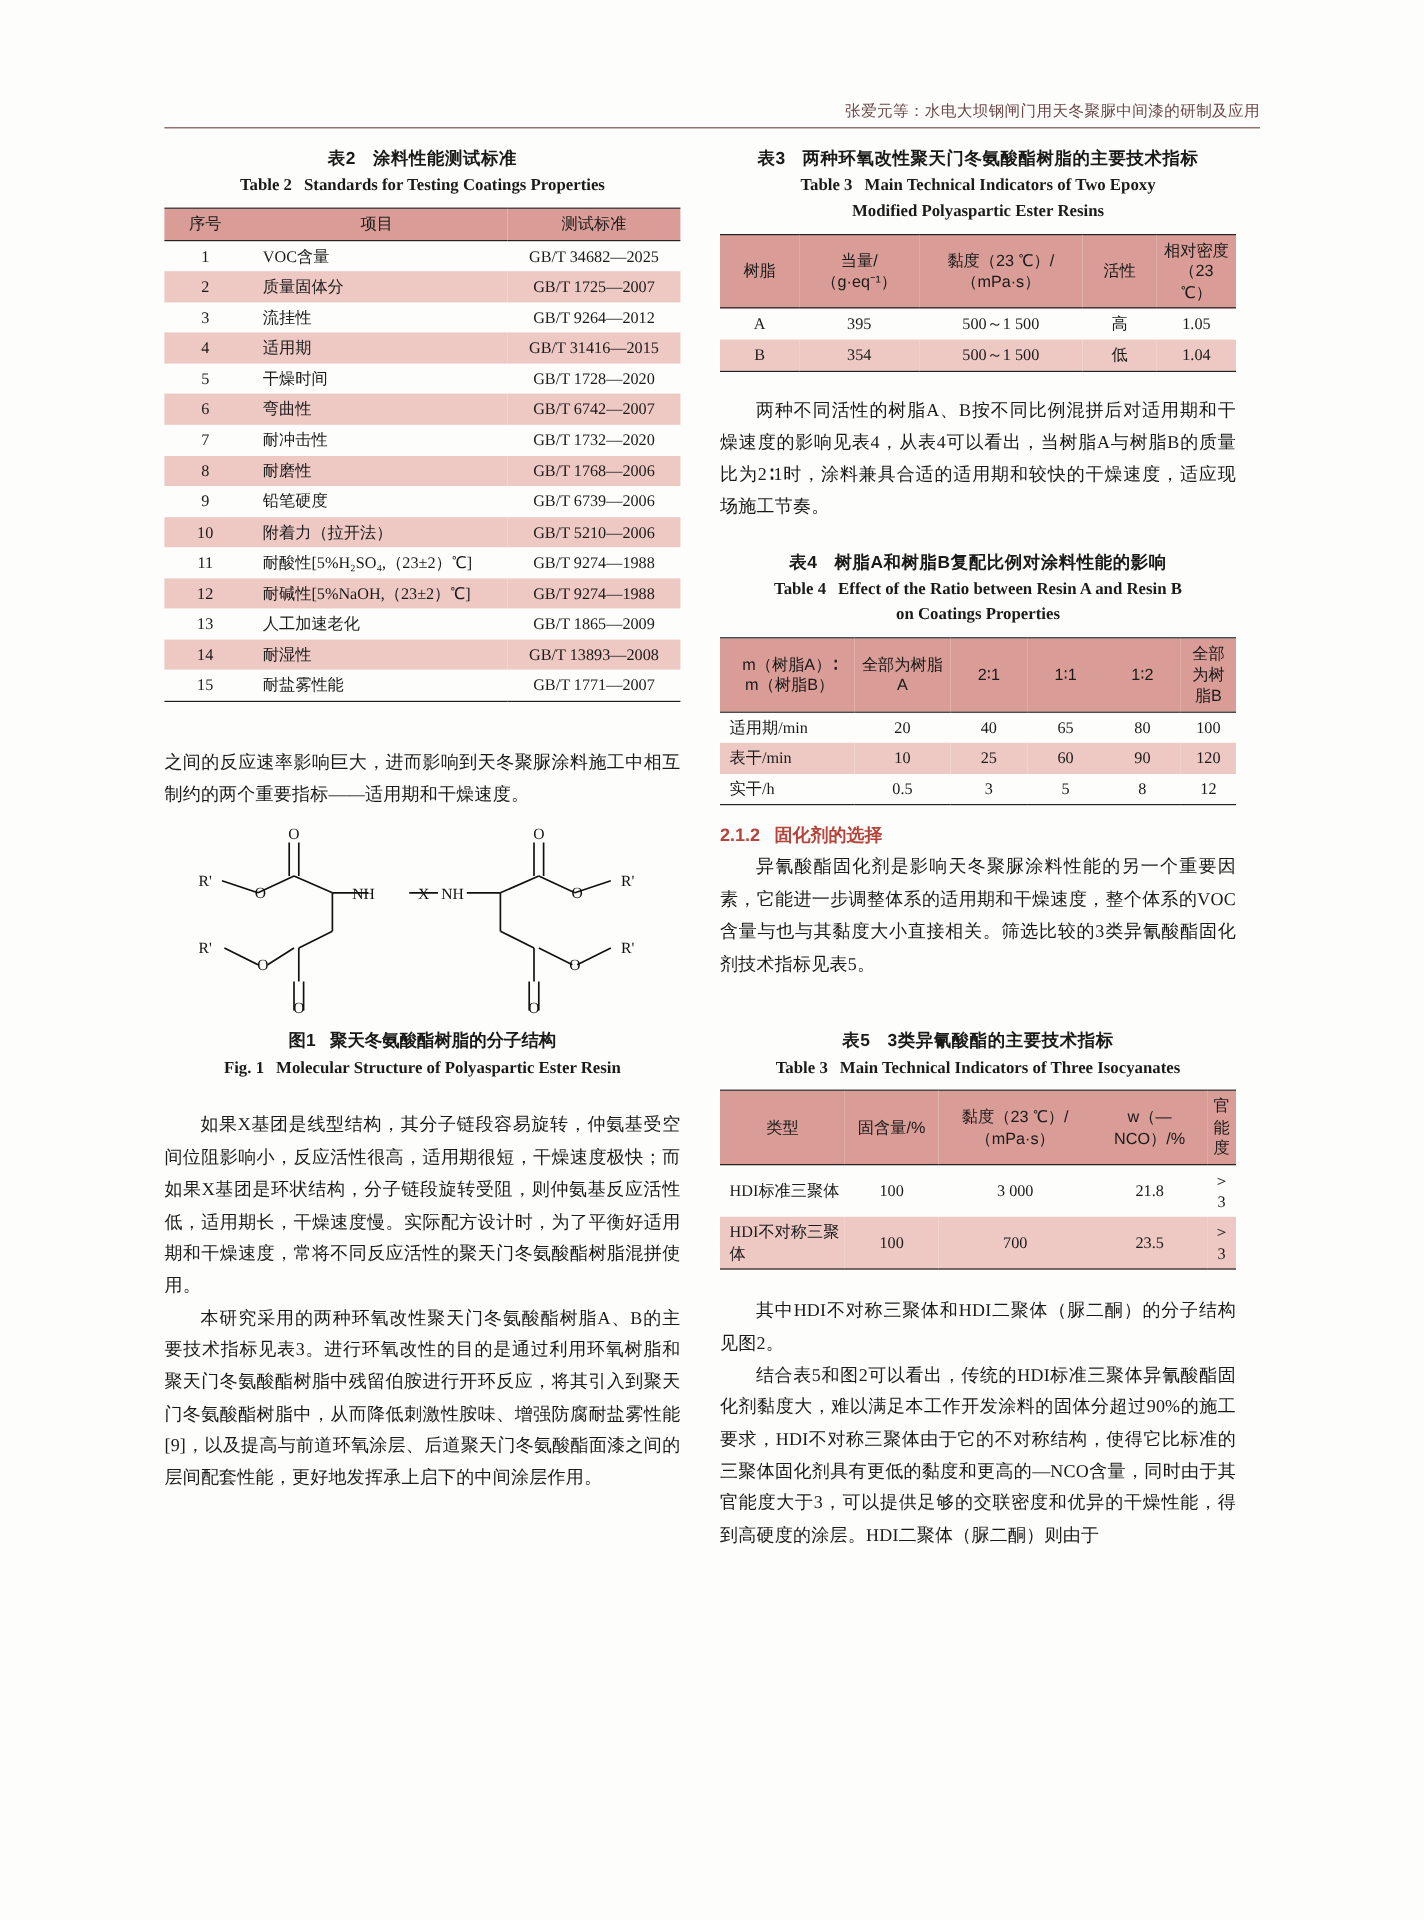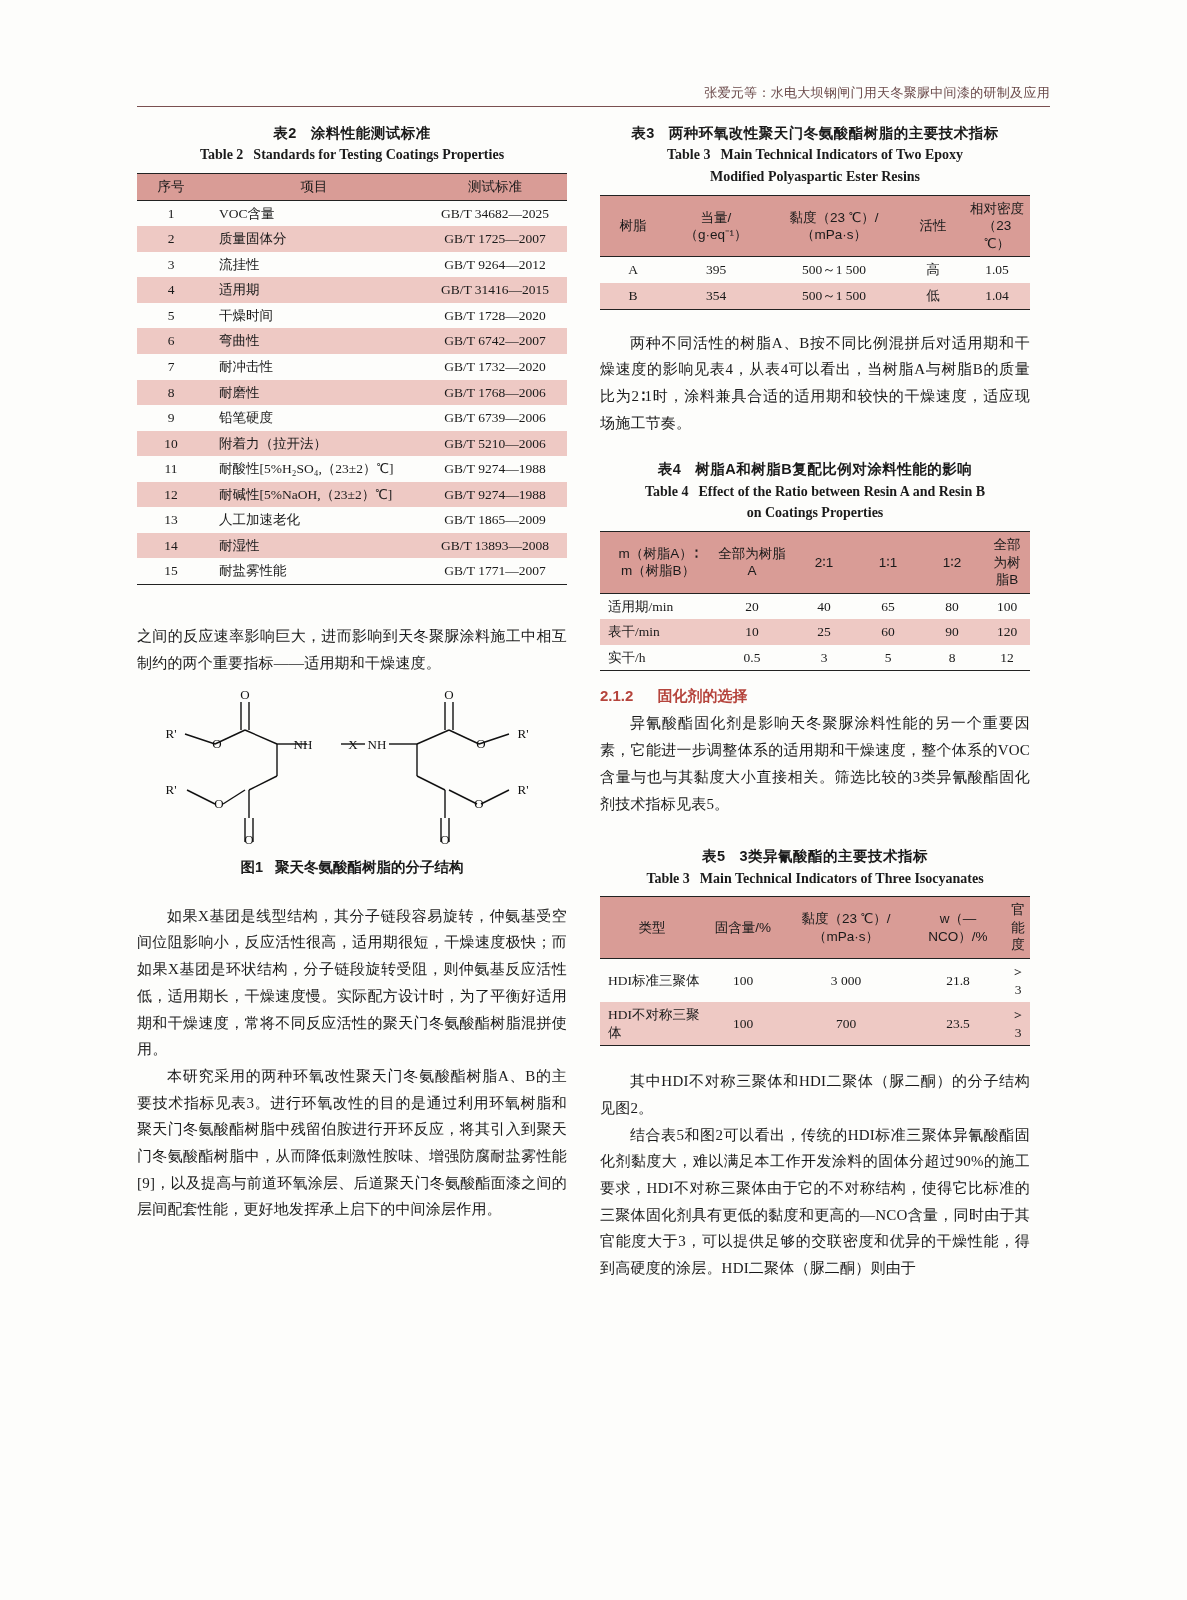--- a/index.html
+++ b/index.html
@@ -95,21 +95,21 @@
   }
   p.body.noind { text-indent: 0; }
 
   .sec-head {
     font-family: "Liberation Sans", sans-serif;
     font-size: 15px;
     color: #b5443c;
     font-weight: bold;
     margin: 16px 0 4px 0;
   }
-  .sec-head .sn { margin-right: 24px; text-align: center; }
+  .sec-head .sn { margin-right: 12px; text-align: center; }
 
   .fig-cap {
     text-align: center;
     font-size: 14.5px;
     line-height: 1.55;
     margin-top: 6px;
   }
   .fig-cap .cn {
     font-family: "Liberation Sans", sans-serif;
     font-weight: bold;
@@ -294,20 +294,23 @@
           <text x="34" y="108" text-anchor="middle">R'</text>
           <text x="386" y="108" text-anchor="middle">R'</text>
         </g>
       </svg>
     </div>
 
     <div class="fig-cap">
       <div class="cn">
         <span class="num">图1</span><span>聚天冬氨酸酯树脂的分子结构</span>
       </div>
+      <div class="en">
+        <span class="lbl">Fig. 1</span><span>Molecular Structure of Polyaspartic Ester Resin</span>
+      </div>
     </div>
 
     <p class="body" style="margin-top:24px">如果X基团是线型结构，其分子链段容易旋转，仲氨基受空间位阻影响小，反应活性很高，适用期很短，干燥速度极快；而如果X基团是环状结构，分子链段旋转受阻，则仲氨基反应活性低，适用期长，干燥速度慢。实际配方设计时，为了平衡好适用期和干燥速度，常将不同反应活性的聚天门冬氨酸酯树脂混拼使用。</p>
     <p class="body">本研究采用的两种环氧改性聚天门冬氨酸酯树脂A、B的主要技术指标见表3。进行环氧改性的目的是通过利用环氧树脂和聚天门冬氨酸酯树脂中残留伯胺进行开环反应，将其引入到聚天门冬氨酸酯树脂中，从而降低刺激性胺味、增强防腐耐盐雾性能[9]，以及提高与前道环氧涂层、后道聚天门冬氨酸酯面漆之间的层间配套性能，更好地发挥承上启下的中间涂层作用。</p>
   </div>
 
   <div class="col col-right">
 
     <div class="tbl-title">
       <div class="cn">
@@ -399,21 +402,21 @@
           <td>12</td>
         </tr>
       </tbody>
     </table>
 
     <div class="sec-head">
       <span class="sn">2.1.2</span><span>固化剂的选择</span>
     </div>
     <p class="body">异氰酸酯固化剂是影响天冬聚脲涂料性能的另一个重要因素，它能进一步调整体系的适用期和干燥速度，整个体系的VOC含量与也与其黏度大小直接相关。筛选比较的3类异氰酸酯固化剂技术指标见表5。</p>
 
-    <div class="tbl-title" style="margin-top:28px">
+    <div class="tbl-title" style="margin-top:40px">
       <div class="cn">
         <span class="num">表5</span><span>3类异氰酸酯的主要技术指标</span>
       </div>
       <div class="en">
         <span class="lbl">Table 3</span><span>Main Technical Indicators of Three Isocyanates</span>
       </div>
     </div>
 
     <table class="t">
       <thead>

